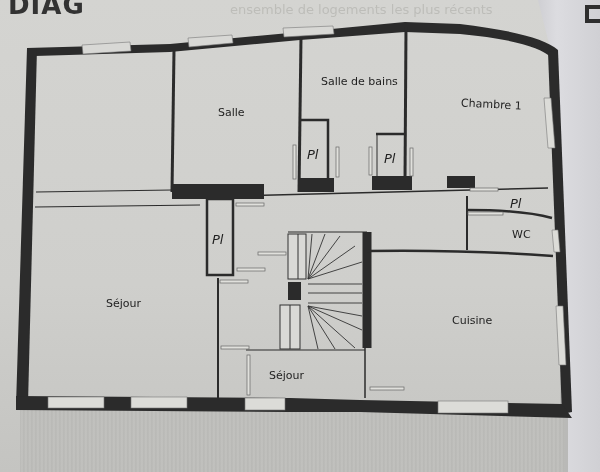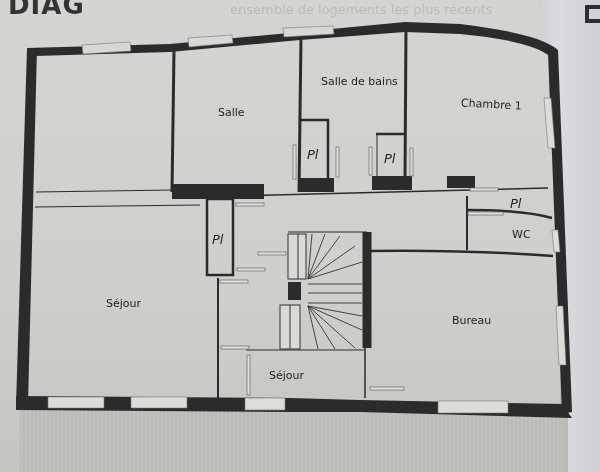--- a/index.html
+++ b/index.html
@@ -134,13 +134,13 @@
 <div class="label" style="left:218px;top:106px">Salle</div>
 <div class="label" style="left:321px;top:75px">Salle de bains</div>
 <div class="label" style="left:461px;top:98px;transform:rotate(3deg)">Chambre 1</div>
 <div class="label lbl-pl" style="left:307px;top:147px">Pl</div>
 <div class="label lbl-pl" style="left:384px;top:151px">Pl</div>
 <div class="label lbl-pl" style="left:212px;top:232px">Pl</div>
 <div class="label lbl-pl" style="left:510px;top:196px">Pl</div>
 <div class="label" style="left:512px;top:228px">WC</div>
 <div class="label" style="left:106px;top:297px">Séjour</div>
 <div class="label" style="left:269px;top:369px">Séjour</div>
-<div class="label" style="left:452px;top:314px">Bureau</div>
+<div class="label" style="left:452px;top:314px">Cuisine</div>
 
 </body></html>

